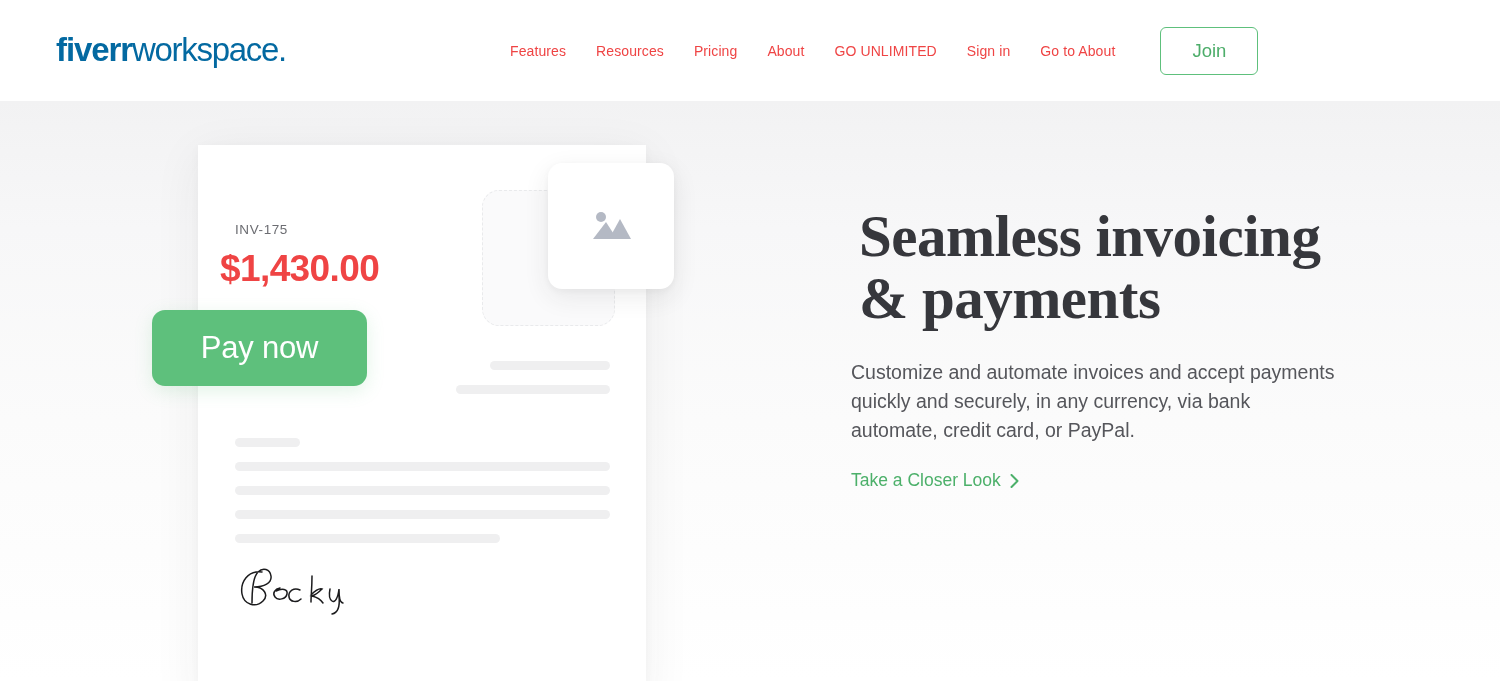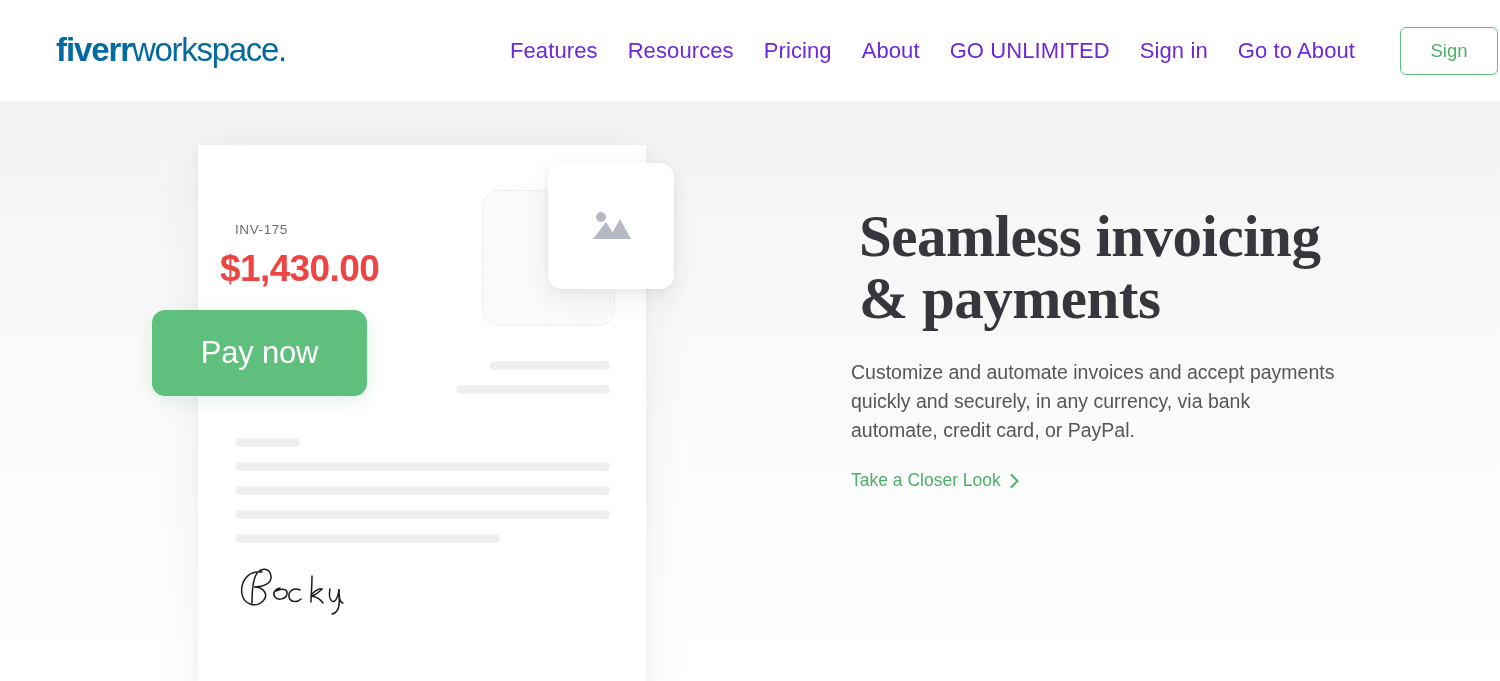--- a/index.html
+++ b/index.html
@@ -52,22 +52,22 @@
     position: absolute;
     left: 495px;
     top: 0;
     height: 101px;
     display: flex;
     align-items: center;
     gap: 0px;
   }
 
   .nav-link {
-    font-size: 22px;
-    color: #6d28d9;
+    font-size: 14px;
+    color: #ef4444;
     text-decoration: none;
     white-space: nowrap;
     padding: 0 15px;
     letter-spacing: 0.1px;
   }
 
   .join-btn {
     margin-left: 30px;
     width: 98px;
     height: 48px;
@@ -120,21 +120,21 @@
     font-weight: 700;
     color: #ef4444;
     letter-spacing: -0.6px;
   }
 
   .pay-now-btn {
     position: absolute;
     left: -46px;
     top: 165px;
     width: 215px;
-    height: 86px;
+    height: 76px;
     background: #5ec07c;
     border: none;
     border-radius: 13px;
     color: #ffffff;
     font-size: 31px;
     font-family: "Liberation Sans", sans-serif;
     letter-spacing: -0.2px;
     display: flex;
     align-items: center;
     justify-content: center;
@@ -243,21 +243,21 @@
     </div>
 
     <nav class="nav">
       <a class="nav-link" href="#">Features</a>
       <a class="nav-link" href="#">Resources</a>
       <a class="nav-link" href="#">Pricing</a>
       <a class="nav-link" href="#">About</a>
       <a class="nav-link" href="#">GO UNLIMITED</a>
       <a class="nav-link" href="#">Sign in</a>
       <a class="nav-link" href="#">Go to About</a>
-      <button class="join-btn">Sign</button>
+      <button class="join-btn">Join</button>
     </nav>
 
   </header>
 
   <section class="hero">
 
     <div class="invoice-card">
 
       <div class="inv-number">INV-175</div>
       <div class="inv-amount">$1,430.00</div>

